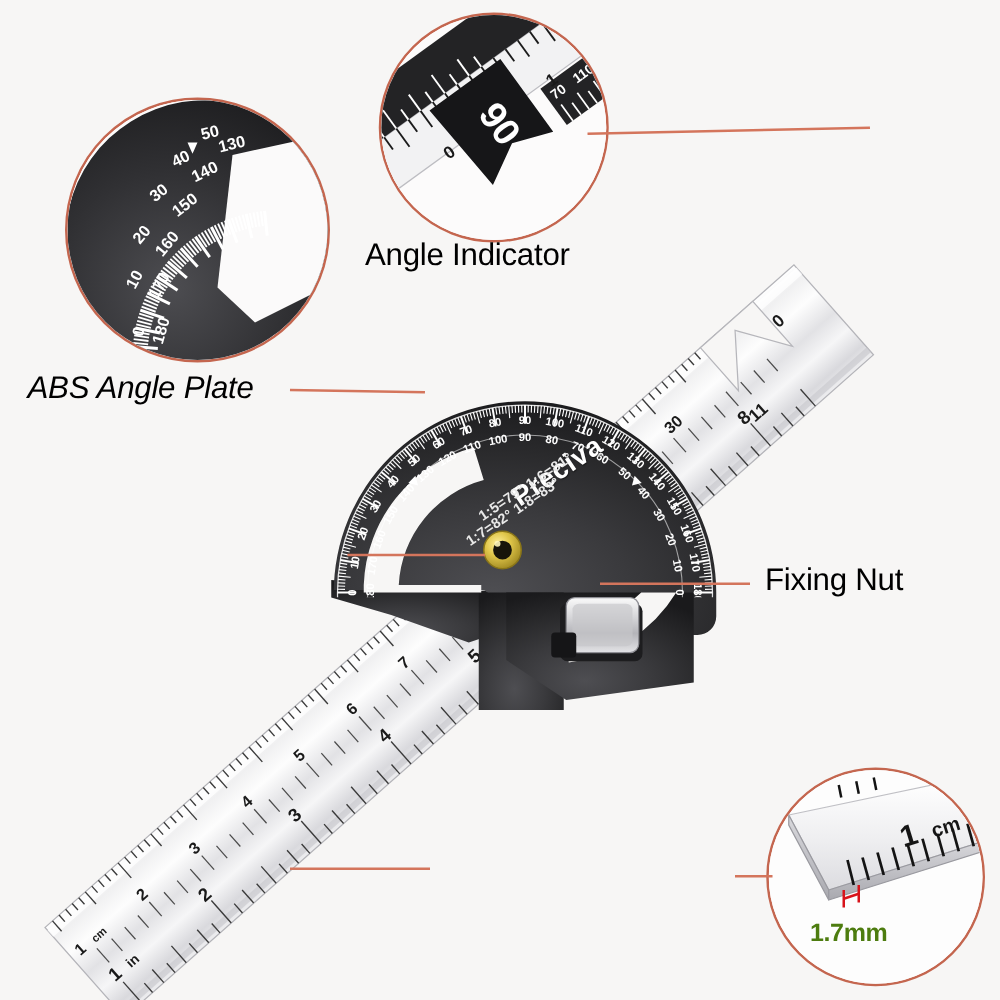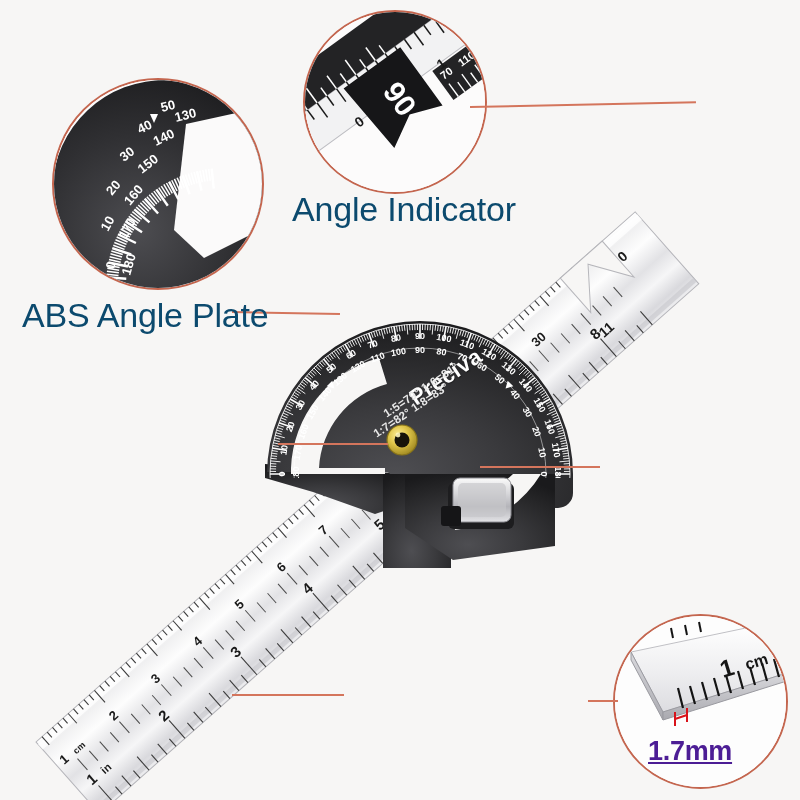--- a/index.html
+++ b/index.html
@@ -16,41 +16,40 @@
     height: 800px;
     background: #f7f6f5;
     overflow: hidden;
   }
   .abs { position: absolute; }
 
   
   .callout-label {
     position: absolute;
     font-family: "Liberation Sans", sans-serif;
-    font-size: 34px;
+    font-size: 25px;
     font-weight: 400;
-    color: #0c4a6e;
+    color: #000000;
     white-space: nowrap;
     letter-spacing: -0.2px;
   }
   .leader {
     position: absolute;
     height: 0;
     border-top: 2px solid #d4755c;
     transform-origin: 0 0;
   }
   .thickness-label {
     position: absolute;
     font-family: "Liberation Sans", sans-serif;
-    font-size: 27px;
+    font-size: 20px;
     font-weight: bold;
-    color: #4c1d95;
+    color: #4d7c0f;
     white-space: nowrap;
     letter-spacing: -0.3px;
-    text-decoration: underline;
   }
 
   
   .magnifier {
     position: absolute;
     border-radius: 50%;
     border: 2px solid #c4664f;
     background: #fdfdfd;
     overflow: hidden;
     box-sizing: border-box;
@@ -902,20 +901,21 @@
   <div class="leader" style="left:470px; top:106px; width:226px; transform: rotate(-1.2deg);"></div>
 
   <div class="leader" style="left:278px; top:443px; width:110px; transform: rotate(0deg);"></div>
 
   <div class="leader" style="left:480px; top:466px; width:120px; transform: rotate(0deg);"></div>
 
   <div class="leader" style="left:232px; top:694px; width:112px; transform: rotate(0deg);"></div>
 
   <div class="leader" style="left:588px; top:700px; width:30px; transform: rotate(0deg);"></div>
 
-  <div class="callout-label" style="left:22px; top:296px;">ABS Angle Plate</div>
+  <div class="callout-label" style="left:22px; top:296px;font-style:italic;">ABS Angle Plate</div>
 
   <div class="callout-label" style="left:292px; top:190px;">Angle Indicator</div>
 
 
+  <div class="callout-label" style="left:612px; top:450px;">Fixing Nut</div>
 
 
 </div>
 
 </body></html>

